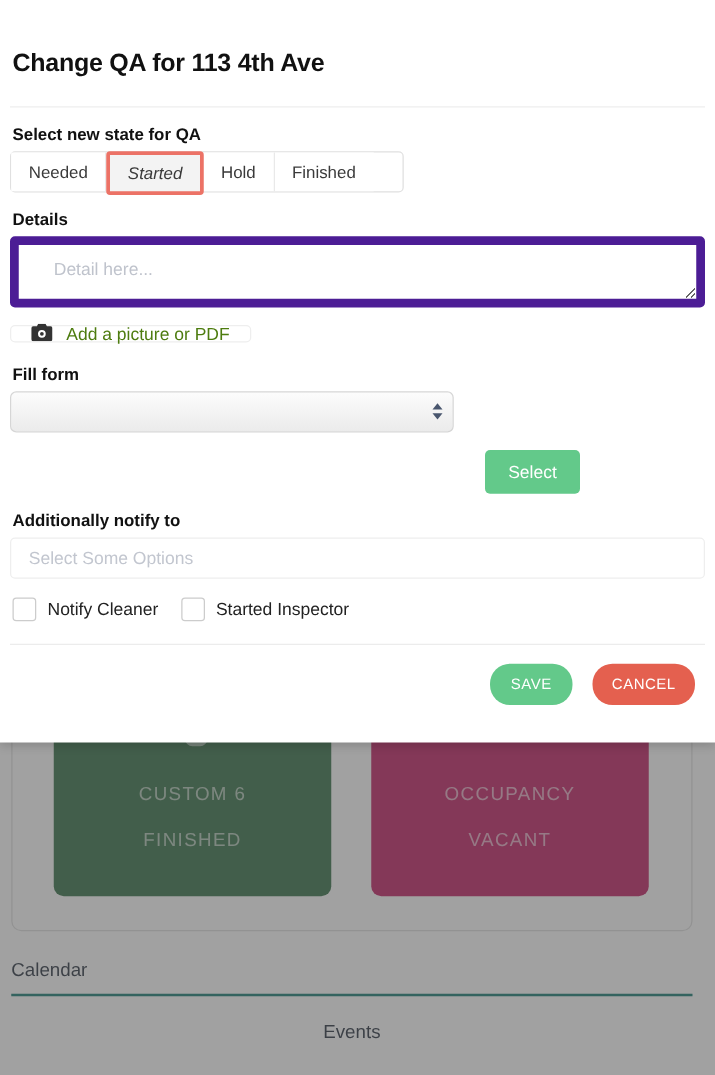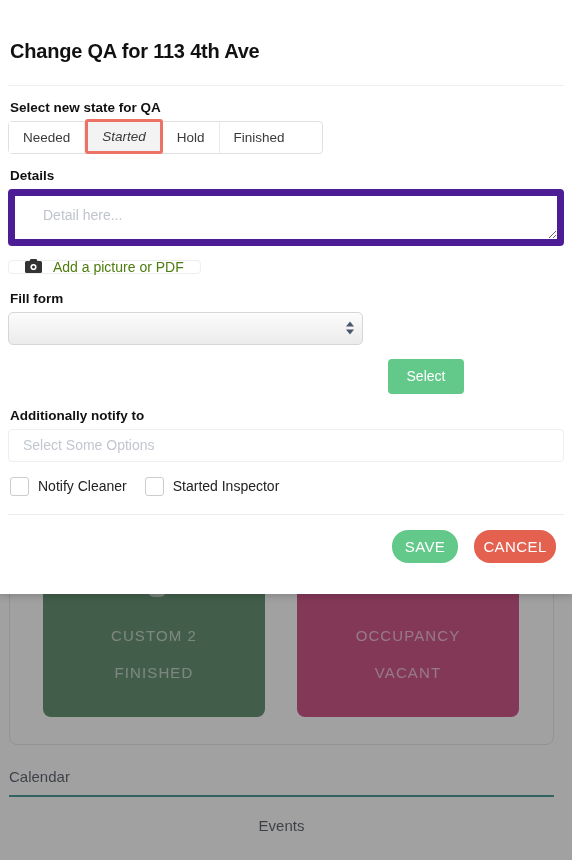--- a/index.html
+++ b/index.html
@@ -77,21 +77,21 @@
 
   .field-label {
     margin-top: 14px; margin-bottom: 6px; padding-left: 2px;
     font-size: 13.5px; font-weight: bold; color: #111111;
   }
 
   
   #state-group {
     display: flex; width: 315px; height: 33px;
     border: 1px solid #e0e0e0; border-radius: 4px;
-    background: #ffffff; overflow: visible; align-items: flex-end;
+    background: #ffffff; overflow: visible;
   }
   .state-btn {
     flex: 0 0 auto;
     display: flex; align-items: center; justify-content: center;
     font-size: 13.5px; color: #3a3a3a;
     background: #ffffff;
     border: none; border-right: 1px solid #e9e9e9;
     cursor: pointer; height: 100%;
     padding: 0 14px;
     font-family: "Liberation Sans", sans-serif;
@@ -186,42 +186,42 @@
 
   #footer-divider {
     margin-top: 18px; height: 1px; background: #ececec; width: 100%;
   }
   #footer-actions {
     margin-top: 15px; display: flex; justify-content: flex-end;
     gap: 16px; padding-right: 8px;
   }
   .footer-btn {
     height: 33px; border: none; border-radius: 16px;
-    color: #ffffff; font-size: 15px; cursor: pointer;
+    color: #ffffff; font-size: 12px; cursor: pointer;
     letter-spacing: 0.4px;
     font-family: "Liberation Sans", sans-serif;
   }
   #save-button { width: 66px; background: #63c98a; }
   #cancel-button { width: 82px; background: #e4604f; }
 </style>
 </head>
 <body>
 
 <div id="bg-page">
 
   <div id="bg-cards-container">
 
     <div class="bg-card" id="bg-card-custom2">
       <div class="bg-card-icon">
         <svg width="40" height="32" viewBox="0 0 40 32">
           <path d="M14 0 h3 v4 h2 v-4 h3 v4 h2 v-4 h3 v4 h2 v-4 h3 v10
                    a6 6 0 0 1 -6 6 h-6 a6 6 0 0 1 -6 -6 z" fill="rgba(255,255,255,0.55)"></path>
         </svg>
       </div>
-      <div class="bg-card-line1">CUSTOM 2</div>
+      <div class="bg-card-line1">CUSTOM 6</div>
       <div class="bg-card-line2">FINISHED</div>
     </div>
 
     <div class="bg-card" id="bg-card-occupancy">
       <div class="bg-card-icon">
         <svg width="34" height="30" viewBox="0 0 34 30">
           <rect x="4" y="-8" width="26" height="18" rx="5" fill="rgba(255,255,255,0.5)"></rect>
         </svg>
       </div>
       <div class="bg-card-line1">OCCUPANCY</div>

